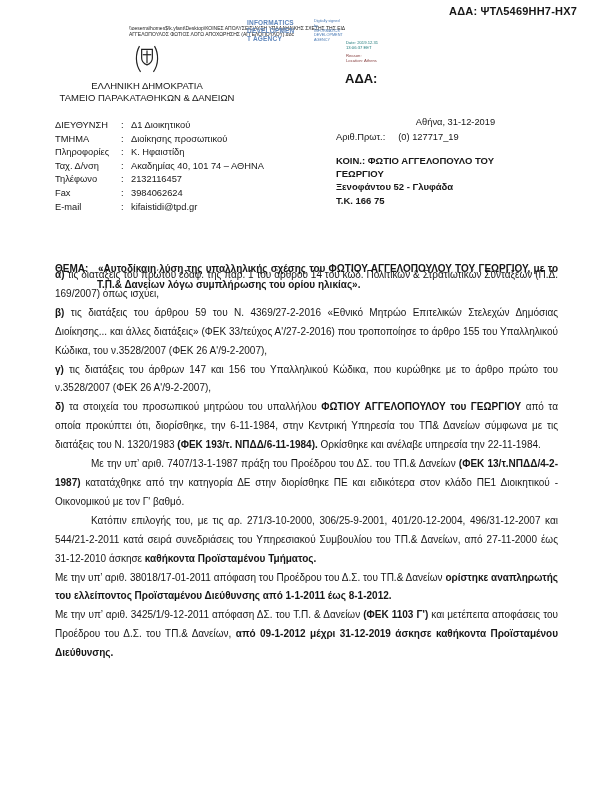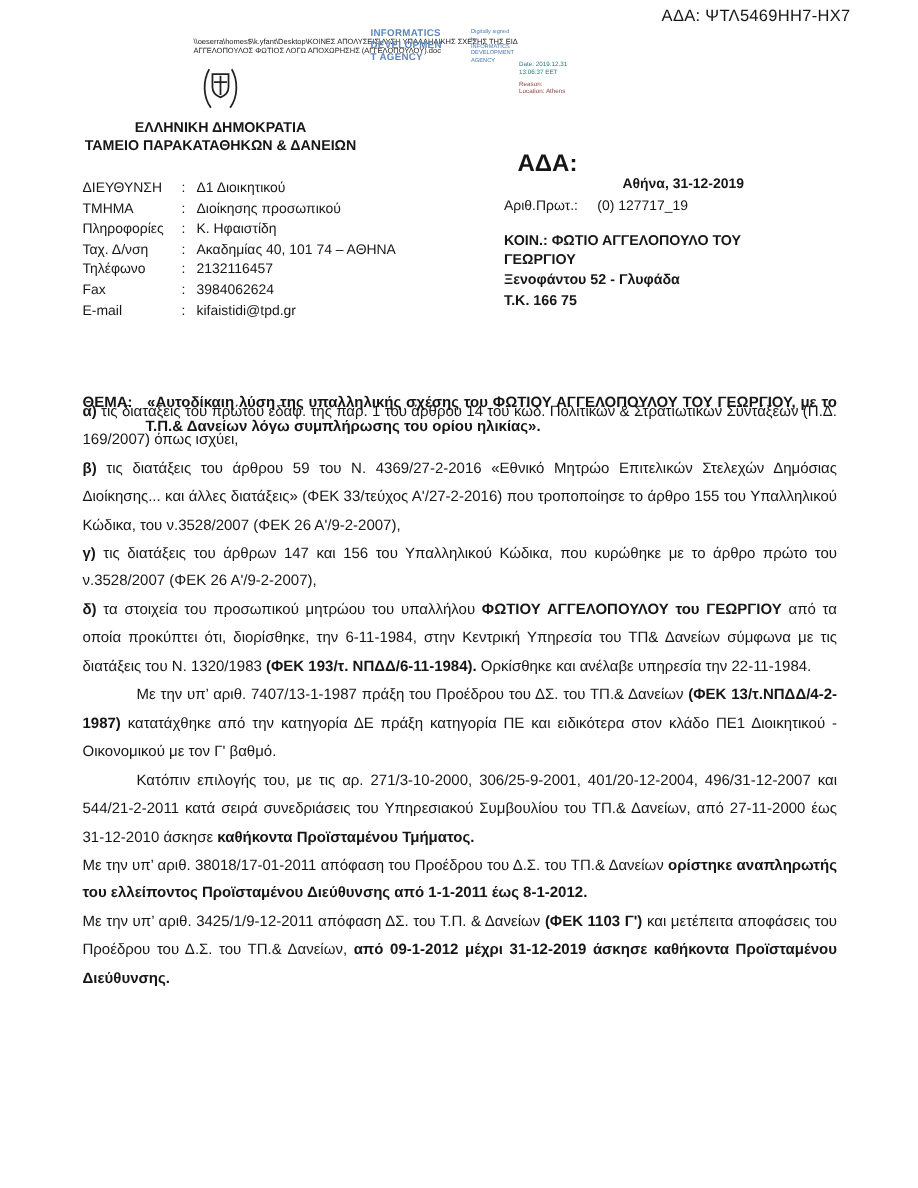--- a/index.html
+++ b/index.html
@@ -6,41 +6,41 @@
   html,body { width:612px; height:792px; }
   body {
     font-family:"Liberation Sans", sans-serif;
     background:#ffffff;
     color:#161616;
     position:relative;
     overflow:hidden;
   }
   .abs { position:absolute; }
 
-  #ada-top   { top:5px; right:45px; font-size:11px; font-weight:400; letter-spacing:.2px; }
+  #ada-top   { top:5px; right:35px; font-size:11px; font-weight:700; letter-spacing:.2px; }
   #filepath  { top:25px; left:129px; width:220px; font-size:5px; line-height:6px; color:#222; word-break:break-all; }
 
   #sig-big   { top:19px; left:247px; width:64px; font-size:6.5px; font-weight:700; line-height:8px; color:#5f86bb; letter-spacing:.2px; }
   #sig-side  { top:19px; left:314px; width:30px; font-size:3.8px; line-height:4.8px; color:#4a7ab5; }
   #sig-date  { top:40px; left:346px; font-size:4.2px; line-height:5.4px; color:#1f7a7a; }
   #sig-reason{ top:53px; left:346px; font-size:4.2px; line-height:5.4px; color:#8a4444; }
-  #ada2      { top:71px; left:345px; font-size:16px; font-weight:700;margin-top:30px; }
+  #ada2      { top:71px; left:345px; font-size:13px; font-weight:700; }
 
-  #org { top:44px; left:36px; width:222px; text-align:center;font-weight:bold; }
+  #org { top:44px; left:36px; width:222px; text-align:center; }
   #emblem { height:32px; margin-bottom:4px; }
   .org-line { font-size:9.5px; line-height:12px; }
 
   #contact { top:119px; left:55px; width:278px; font-size:9.3px; line-height:13.6px; }
   .crow { display:flex; }
   .clabel { width:66px; flex:none; }
   .ccolon { width:10px; flex:none; }
   .cvalue { flex:1; white-space:nowrap; }
 
   #meta { top:117px; left:336px; width:239px; font-size:9.3px; }
-  #meta-date { text-align:center;font-weight:bold; }
+  #meta-date { text-align:center; }
   #meta-proto { margin-top:5px; }
   #koin { margin-top:12px; font-weight:700; line-height:13.2px; font-size:9.5px; }
   .koin-line {}
 
   #subject {
     top:230px; left:55px; width:503px;
     font-size:10px; font-weight:700; line-height:15.5px;
     text-align:justify; padding-left:42px; text-indent:-42px;margin-top:31px;
   }
 
@@ -153,17 +153,17 @@
   <span>ΘΕΜΑ:</span>
   <span>&nbsp;</span>
   <span>«Αυτοδίκαιη λύση της υπαλληλικής σχέσης του ΦΩΤΙΟΥ ΑΓΓΕΛΟΠΟΥΛΟΥ ΤΟΥ ΓΕΩΡΓΙΟΥ, με το Τ.Π.&amp; Δανείων λόγω συμπλήρωσης του ορίου ηλικίας».</span>
 </div>
 
 <div id="docbody" class="abs">
     <div class="para"><span class="b">α) </span><span>τις διατάξεις του πρώτου εδαφ. της παρ. 1 του άρθρου 14 του κώδ. Πολιτικών &amp; Στρατιωτικών Συντάξεων (Π.Δ. 169/2007) όπως ισχύει,</span></div>
     <div class="para"><span class="b">β) </span><span>τις διατάξεις του άρθρου 59 του Ν. 4369/27-2-2016 «Εθνικό Μητρώο Επιτελικών Στελεχών Δημόσιας Διοίκησης... και άλλες διατάξεις» (ΦΕΚ 33/τεύχος Α'/27-2-2016) που τροποποίησε το άρθρο 155 του Υπαλληλικού Κώδικα, του ν.3528/2007 (ΦΕΚ 26 Α'/9-2-2007),</span></div>
     <div class="para"><span class="b">γ) </span><span>τις διατάξεις του άρθρων 147 και 156 του Υπαλληλικού Κώδικα, που κυρώθηκε με το άρθρο πρώτο του ν.3528/2007 (ΦΕΚ 26 Α'/9-2-2007),</span></div>
     <div class="para"><span class="b">δ) </span><span>τα στοιχεία του προσωπικού μητρώου του υπαλλήλου </span><span class="b">ΦΩΤΙΟΥ ΑΓΓΕΛΟΠΟΥΛΟΥ του ΓΕΩΡΓΙΟΥ</span><span> από τα οποία προκύπτει ότι, διορίσθηκε, την 6-11-1984, στην Κεντρική Υπηρεσία του ΤΠ&amp; Δανείων σύμφωνα με τις διατάξεις του Ν. 1320/1983 </span><span class="b">(ΦΕΚ 193/τ. ΝΠΔΔ/6-11-1984).</span><span> Ορκίσθηκε και ανέλαβε υπηρεσία την 22-11-1984.</span></div>
-    <div class="para indent"><span>Με την υπ’ αριθ. 7407/13-1-1987 πράξη του Προέδρου του ΔΣ. του ΤΠ.&amp; Δανείων </span><span class="b">(ΦΕΚ 13/τ.ΝΠΔΔ/4-2-1987)</span><span> κατατάχθηκε από την κατηγορία ΔΕ πράξη κατηγορία ΠΕ και ειδικότερα στον κλάδο ΠΕ1 Διοικητικού - Οικονομικού με τον Γ' βαθμό.</span></div>
+    <div class="para indent"><span>Με την υπ’ αριθ. 7407/13-1-1987 πράξη του Προέδρου του ΔΣ. του ΤΠ.&amp; Δανείων </span><span class="b">(ΦΕΚ 13/τ.ΝΠΔΔ/4-2-1987)</span><span> κατατάχθηκε από την κατηγορία ΔΕ στην διορίσθηκε ΠΕ και ειδικότερα στον κλάδο ΠΕ1 Διοικητικού - Οικονομικού με τον Γ' βαθμό.</span></div>
     <div class="para indent"><span>Κατόπιν επιλογής του, με τις αρ. 271/3-10-2000, 306/25-9-2001, 401/20-12-2004, 496/31-12-2007 και 544/21-2-2011 κατά σειρά συνεδριάσεις του Υπηρεσιακού Συμβουλίου του ΤΠ.&amp; Δανείων, από 27-11-2000 έως 31-12-2010 άσκησε </span><span class="b">καθήκοντα Προϊσταμένου Τμήματος.</span></div>
     <div class="para"><span>Με την υπ’ αριθ. 38018/17-01-2011 απόφαση του Προέδρου του Δ.Σ. του ΤΠ.&amp; Δανείων </span><span class="b">ορίστηκε αναπληρωτής του ελλείποντος Προϊσταμένου Διεύθυνσης από 1-1-2011 έως 8-1-2012.</span></div>
     <div class="para"><span>Με την υπ’ αριθ. 3425/1/9-12-2011 απόφαση ΔΣ. του Τ.Π. &amp; Δανείων </span><span class="b">(ΦΕΚ 1103 Γ')</span><span> και μετέπειτα αποφάσεις του Προέδρου του Δ.Σ. του ΤΠ.&amp; Δανείων, </span><span class="b">από 09-1-2012 μέχρι 31-12-2019 άσκησε καθήκοντα Προϊσταμένου Διεύθυνσης.</span></div>
   </div>
 
 </body></html>

